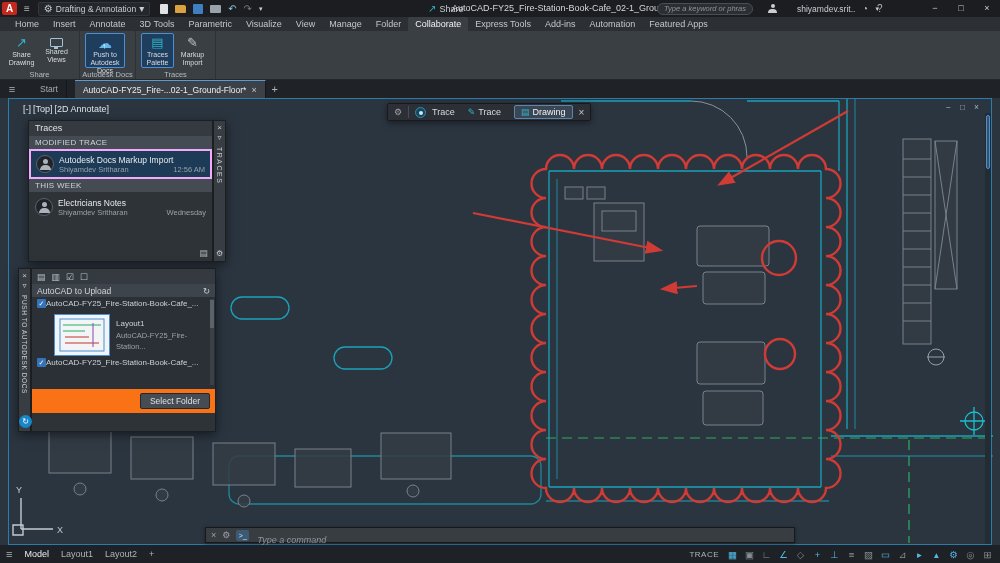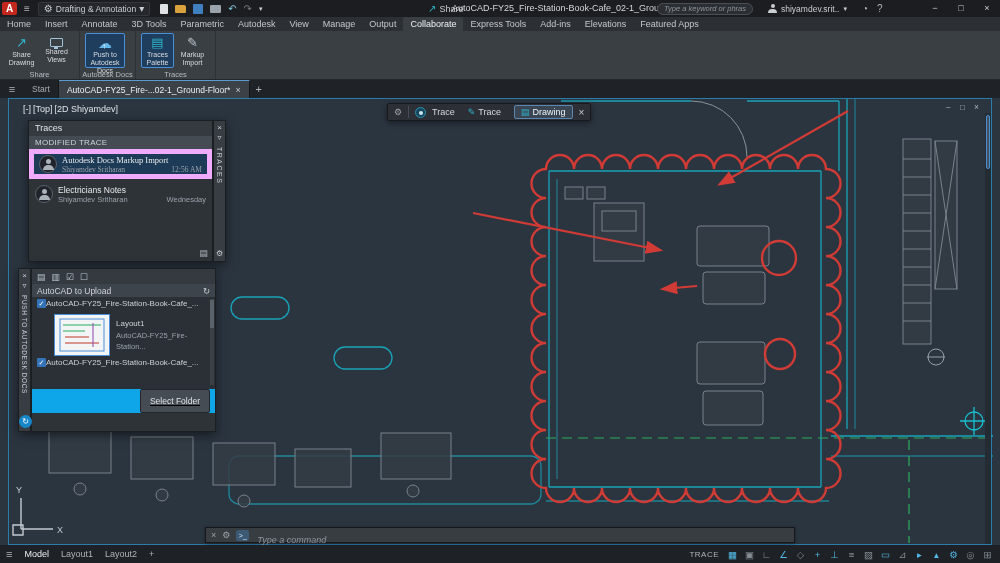--- a/index.html
+++ b/index.html
@@ -24,28 +24,28 @@
   .tb-share .glyph{color:#2eb6cd;}
   .tb-title{position:absolute;left:452px;top:0;height:17px;line-height:17px;font-size:9px;color:#d3d7db;white-space:nowrap;}
   .tb-search{position:absolute;left:657px;top:2.5px;width:96px;height:12px;background:#2b2f33;
     border:1px solid #4a4f55;border-radius:6px;display:flex;align-items:center;padding:0 4px;}
   .tb-search input{background:transparent;border:none;outline:none;width:100%;font-size:7.5px;color:#c9ced3;
     font-family:"Liberation Sans",sans-serif;}
   .tb-search input::placeholder{font-style:italic;color:#8d949b;}
   .person{width:9px;height:9px;position:relative;display:inline-block;}
   .person::before{content:"";position:absolute;top:0;left:2.5px;width:4px;height:4px;border-radius:50%;background:#c9ced3;}
   .person::after{content:"";position:absolute;bottom:0;left:0;width:9px;height:4px;border-radius:4px 4px 0 0;background:#c9ced3;}
-  .tb-user{position:absolute;left:768px;display:flex;align-items:center;gap:4px;font-size:8.5px;}
+  .tb-user{position:absolute;left:768px;display:flex;align-items:center;gap:20px;font-size:8.5px;}
   .tb-right-icons{position:absolute;left:862px;display:flex;gap:9px;align-items:center;color:#aeb4ba;}
   .tb-win{position:absolute;right:0;top:0;height:17px;display:flex;}
   .tb-win span{width:26px;text-align:center;line-height:17px;font-size:9px;color:#c9ced3;}
 
   
   .ribbon-tabs{position:absolute;left:0;top:17px;width:1000px;height:14px;background:#2c2f33;display:flex;
-    align-items:stretch;font-size:9px;color:#c3c8cd;z-index:19;}
+    align-items:stretch;font-size:9px;color:#c3c8cd;z-index:19;padding-left:8px;}
   .rtab{padding:0 7px;line-height:14px;white-space:nowrap;}
   .rtab.active{background:#3a3f44;color:#eef1f3;border-radius:2px 2px 0 0;}
   .ribbon-panels{position:absolute;left:0;top:31px;width:1000px;height:49px;background:#3a3f44;
     border-bottom:1px solid #24272a;display:flex;z-index:19;}
   .panel{position:relative;height:100%;display:flex;gap:2px;padding:2px 5px 11px;border-right:1px solid #2e3236;}
   .panel-label{position:absolute;bottom:0;left:0;right:0;text-align:center;font-size:7.5px;color:#b4bac1;}
   .rbtn{display:flex;flex-direction:column;align-items:center;gap:1px;padding:2px 1px;width:33px;
     border-radius:2px;color:#d9dde1;font-size:7px;text-align:center;line-height:1.15;border:1px solid transparent;}
   .rbtn.wide{width:40px;}
   .rbtn.active{background:#1f3d5c;border:1px solid #4a90d9;}
@@ -56,21 +56,21 @@
   .cloudic{position:relative;width:18px;height:14px;font-size:14px;line-height:14px;color:#66b5e8;}
   .cloudic .up{position:absolute;left:6px;top:4px;font-size:8px;color:#eaf3fa;}
   .cmp{width:15px;height:13px;position:relative;margin-top:1px;}
   .cmp::before{content:"";position:absolute;left:0;top:0;width:9px;height:9px;border:1.5px solid #8fbf6f;}
   .cmp::after{content:"";position:absolute;right:0;bottom:0;width:9px;height:9px;border:1.5px solid #9aa3ab;background:#3a4046;}
 
   
   .filetabs{position:absolute;left:0;top:80px;width:1000px;height:18px;background:#1f2327;display:flex;
     align-items:stretch;font-size:8.5px;color:#a6adb4;z-index:18;}
   .ft-menu{width:24px;text-align:center;line-height:18px;font-size:11px;color:#aeb4ba;}
-  .ftab{display:flex;align-items:center;gap:5px;padding:0 8px;border-right:1px solid #15181a;white-space:nowrap;}
+  .ftab{display:flex;align-items:center;gap:5px;padding:0 8px;border-right:1px solid #15181a;white-space:nowrap;margin-left:8px;}
   .ftab.active{background:#3b4147;color:#eceff1;border-top:1px solid #5a9bd5;}
   .ftab .x{color:#c3c9cf;font-size:9px;}
   .ft-plus{width:18px;text-align:center;line-height:18px;font-size:11px;color:#aeb4ba;}
 
   
   .canvas{position:absolute;left:8px;top:98px;width:984px;height:447px;background:#2b3540;
     border:1px solid #2b7cab;z-index:1;}
   .vp-controls{position:absolute;left:14px;top:5px;display:flex;gap:2px;font-size:9px;color:#dfe3e7;z-index:3;}
   .win-mini{position:absolute;right:12px;top:3px;display:flex;gap:9px;font-size:8.5px;color:#aab1b8;z-index:3;}
   .cv-scroll{position:absolute;right:0;top:14px;bottom:0;width:6px;background:#232b33;z-index:2;}
@@ -97,21 +97,21 @@
   .traces-pal{left:28px;top:120px;width:198px;height:142px;}
   .pal-body{flex:1;background:#2e3338;border:1px solid #1c1f22;position:relative;overflow:hidden;}
   .pal-strip{width:13px;background:#383d43;border:1px solid #1c1f22;display:flex;flex-direction:column;
     align-items:center;padding:2px 0;color:#c6ccd2;}
   .pal-strip .vtext{flex:1;writing-mode:vertical-rl;font-size:7px;letter-spacing:1.5px;color:#c6ccd2;
     margin-top:4px;white-space:nowrap;overflow:hidden;}
   .pal-strip .sic{font-size:8px;line-height:10px;}
   .tp-header{height:15px;background:#343a40;color:#dfe3e6;font-size:9px;line-height:15px;padding-left:6px;}
   .tp-sec{height:13px;background:#444b52;color:#ced3d8;font-size:8px;line-height:13px;padding-left:6px;letter-spacing:.3px;}
   .tp-item{height:30px;display:flex;align-items:center;gap:5px;padding:0 5px;border:1px solid transparent;}
-  .tp-item.selected{background:#1d3a57;border:5px solid #f0abfc;font-family:Liberation Serif, serif;}
+  .tp-item.selected{background:#1d3a57;border:2px solid #f0abfc;}
   .avatar{width:18px;height:18px;border-radius:50%;background:#20242a;border:1px solid #5a6168;position:relative;flex:none;}
   .avatar::before{content:"";position:absolute;top:3px;left:6px;width:5px;height:5px;border-radius:50%;background:#aab2ba;}
   .avatar::after{content:"";position:absolute;bottom:2px;left:3px;width:11px;height:5px;border-radius:5px 5px 0 0;background:#aab2ba;}
   .tp-text{flex:1;min-width:0;}
   .tp-title{font-size:8.5px;color:#e6e9ec;white-space:nowrap;overflow:hidden;}
   .tp-row2{display:flex;justify-content:space-between;font-size:7.5px;color:#98a1a9;}
   .tp-docic{position:absolute;right:4px;bottom:3px;font-size:9px;color:#aeb4ba;}
 
   .push-pal{left:18px;top:268px;width:198px;height:164px;}
   .pp-toolbar{height:15px;background:#343a40;display:flex;align-items:center;gap:6px;padding:0 5px;
@@ -121,21 +121,21 @@
   .pp-list{position:relative;background:#2b3036;height:92px;padding-top:2px;}
   .pp-row{height:13px;display:flex;gap:0;padding:0 5px;color:#ccd1d6;font-size:8px;white-space:nowrap;overflow:hidden;}
   .chk{width:9px;height:9px;background:#3573b8;border-radius:1px;color:#fff;font-size:7px;line-height:9px;
     text-align:center;flex:none;}
   .pp-sheet{display:flex;gap:6px;margin:2px 0 2px 22px;align-items:flex-start;}
   .thumb{width:56px;height:42px;background:#f2f4f5;border:1px solid #4a90d9;flex:none;}
   .pp-sheet-meta{font-size:8px;color:#ccd1d6;line-height:1.5;padding-top:4px;}
   .pp-sheet-meta .sub{color:#98a1a9;font-size:7.5px;}
   .pp-scroll{position:absolute;right:1px;top:2px;width:4px;height:86px;background:#3a4046;}
   .pp-scroll .thumb2{position:absolute;top:1px;left:0;width:4px;height:28px;background:#5a626a;}
-  .pp-footer{height:24px;display:flex;justify-content:flex-end;padding:0 5px;background:#0ea5e9;text-decoration:underline;}
+  .pp-footer{height:24px;display:flex;justify-content:flex-end;align-items:center;padding:0 5px;background:#f97316;}
   .btn{background:#454c54;border:1px solid #23262a;color:#dfe3e6;font-size:8.5px;padding:2px 9px;border-radius:2px;}
   .sync{position:absolute;left:19px;top:415px;width:13px;height:13px;border-radius:50%;background:#1787c9;
     color:#fff;font-size:8px;line-height:13px;text-align:center;z-index:9;}
 
   
   .cmdbar{position:absolute;left:205px;top:527px;width:590px;height:16px;background:#383d42;
     border:1px solid #16181a;display:flex;align-items:center;gap:6px;padding:0 5px;z-index:10;
     box-shadow:0 1px 4px rgba(0,0,0,.4);}
   .cmdbar .cic{font-size:9px;color:#9aa1a8;}
   .prompt{width:13px;height:11px;background:#3d5a75;border-radius:2px;color:#cfe3f2;font-size:7px;
@@ -198,28 +198,28 @@
     <span>×</span>
   </div>
 </div>
 
 <div class="ribbon-tabs">
   <span class="rtab">Home</span>
   <span class="rtab">Insert</span>
   <span class="rtab">Annotate</span>
   <span class="rtab">3D Tools</span>
   <span class="rtab">Parametric</span>
-  <span class="rtab">Autodesk</span>
+  <span class="rtab">Visualize</span>
   <span class="rtab">View</span>
   <span class="rtab">Manage</span>
-  <span class="rtab">Output</span>
+  <span class="rtab">Folder</span>
   <span class="rtab active">Collaborate</span>
   <span class="rtab">Express Tools</span>
   <span class="rtab">Add-ins</span>
-  <span class="rtab">Elevations</span>
+  <span class="rtab">Automation</span>
   <span class="rtab">Featured Apps</span>
 </div>
 
 <div class="ribbon-panels">
   <div class="panel" style="width:80px">
     <div class="rbtn">
       <span class="ric teal">↗</span>
       <span>Share Drawing</span>
     </div>
     <div class="rbtn">
@@ -353,21 +353,21 @@
       <path d="M12,430 V399 M12,430 H44"></path>
       <path d="M4,426 h10 v10 h-10 z"></path>
       <text x="7" y="394" font-size="9" fill="#c3c9cf" stroke="none" font-family="Liberation Sans, sans-serif">Y</text>
       <text x="48" y="434" font-size="9" fill="#c3c9cf" stroke="none" font-family="Liberation Sans, sans-serif">X</text>
     </g>
   </svg>
 
   <div class="vp-controls">
     <span>[-]</span>
     <span>[Top]</span>
-    <span>[2D Shiyamdev]</span>
+    <span>[2D Annotate]</span>
   </div>
 
   <div class="win-mini">
     <span>−</span>
     <span>□</span>
     <span>×</span>
   </div>
 
   <div class="cv-scroll">
       <div class="thumb"></div>
@@ -398,20 +398,21 @@
     <div class="tp-item selected">
       <span class="avatar"></span>
       <div class="tp-text">
         <div class="tp-title">Autodesk Docs Markup Import</div>
         <div class="tp-row2">
           <span>Shiyamdev Sritharan</span>
           <span>12:56 AM</span>
         </div>
       </div>
     </div>
+    <div class="tp-sec">THIS WEEK</div>
     <div class="tp-item">
       <span class="avatar"></span>
       <div class="tp-text">
         <div class="tp-title">Electricians Notes</div>
         <div class="tp-row2">
           <span>Shiyamdev Sritharan</span>
           <span>Wednesday</span>
         </div>
       </div>
     </div>

